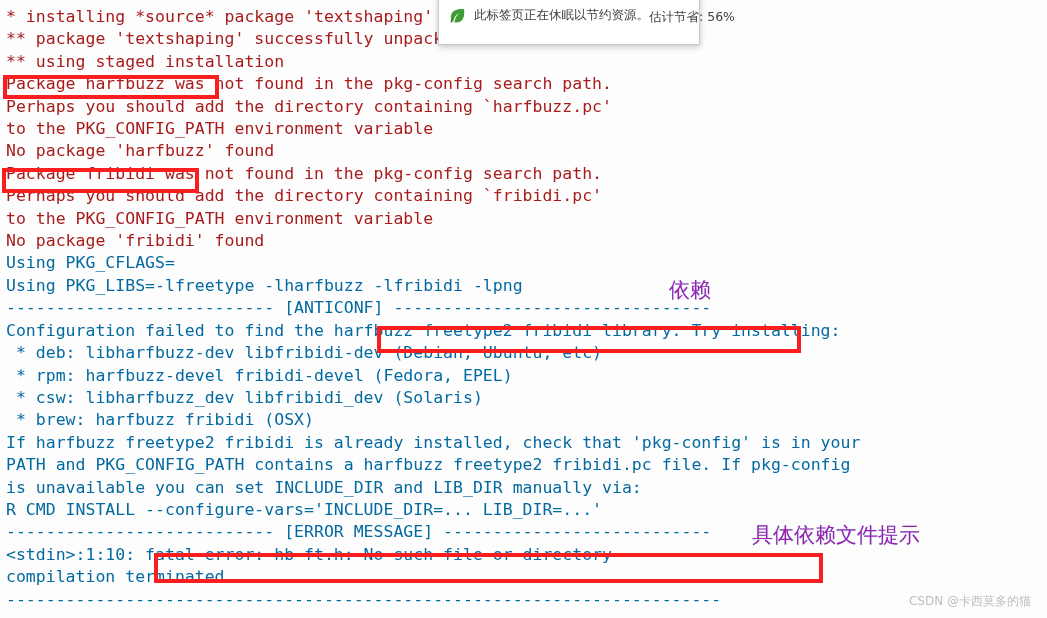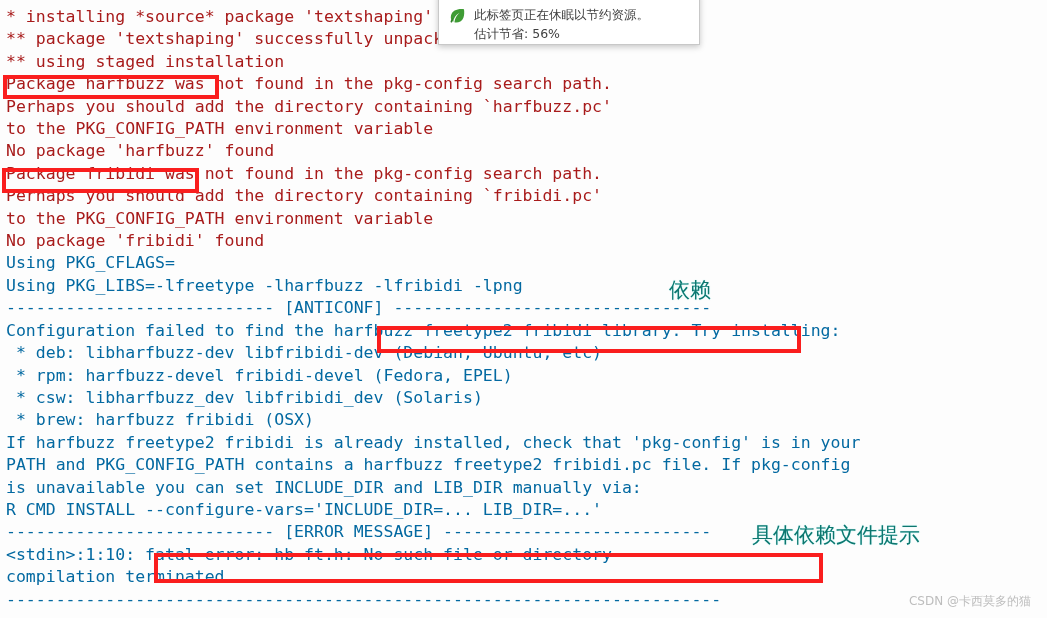--- a/index.html
+++ b/index.html
@@ -50,21 +50,21 @@
   }
   #redbox-harfbuzz   { left: 3px;   top: 75px;  width: 216px; height: 24px; }
   #redbox-fribidi    { left: 2px;   top: 168px; width: 197px; height: 25px; }
   #redbox-library    { left: 377px; top: 326px; width: 424px; height: 27px; }
   #redbox-fatalerror { left: 154px; top: 553px; width: 669px; height: 30px; }
 
   
   .cyan-note {
     position: absolute;
     font-family: "DejaVu Sans", sans-serif;
-    color: #0f766e;
+    color: #a21caf;
     font-size: 21px;
     font-weight: 400;
     white-space: nowrap;
     text-shadow: 0 0 1px rgba(30,227,227,0.5);
   }
   #note-dependency      { left: 669px; top: 276px; }
   #note-dependency-file { left: 752px; top: 521px; }
 
   
   #tooltip {
@@ -83,21 +83,21 @@
   }
   #tooltip-icon {
     width: 17px;
     height: 17px;
     flex: 0 0 17px;
     margin-right: 8px;
     margin-top: 1px;
   }
   #tooltip-text-wrap {
     display: flex;
-    flex-direction: column;
+    flex-direction: row;
     line-height: 17px;
   }
   .tip-line1 {
     font-family: "DejaVu Sans", sans-serif;
     font-size: 12.5px;
     color: #3c3c3c;
     white-space: nowrap;
   }
   .tip-line2 {
     font-family: "DejaVu Sans", sans-serif;

